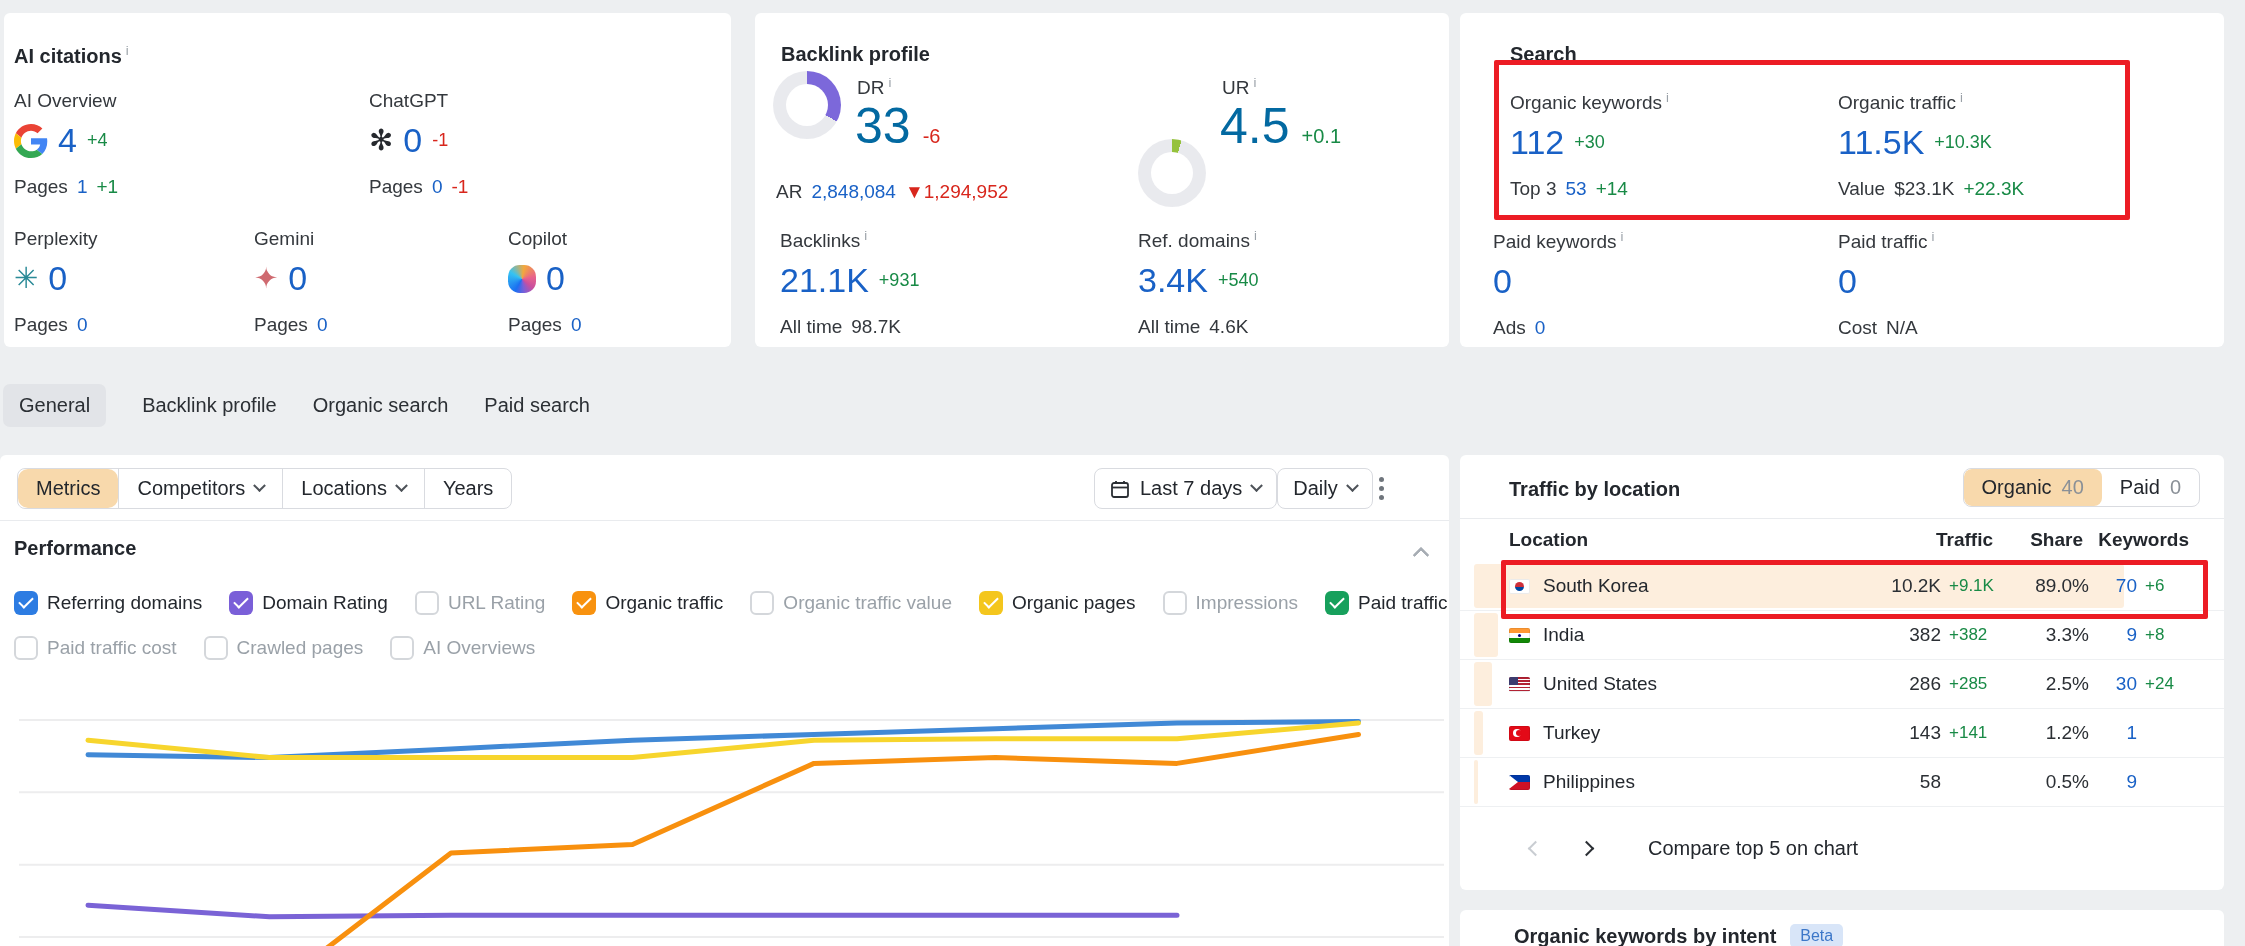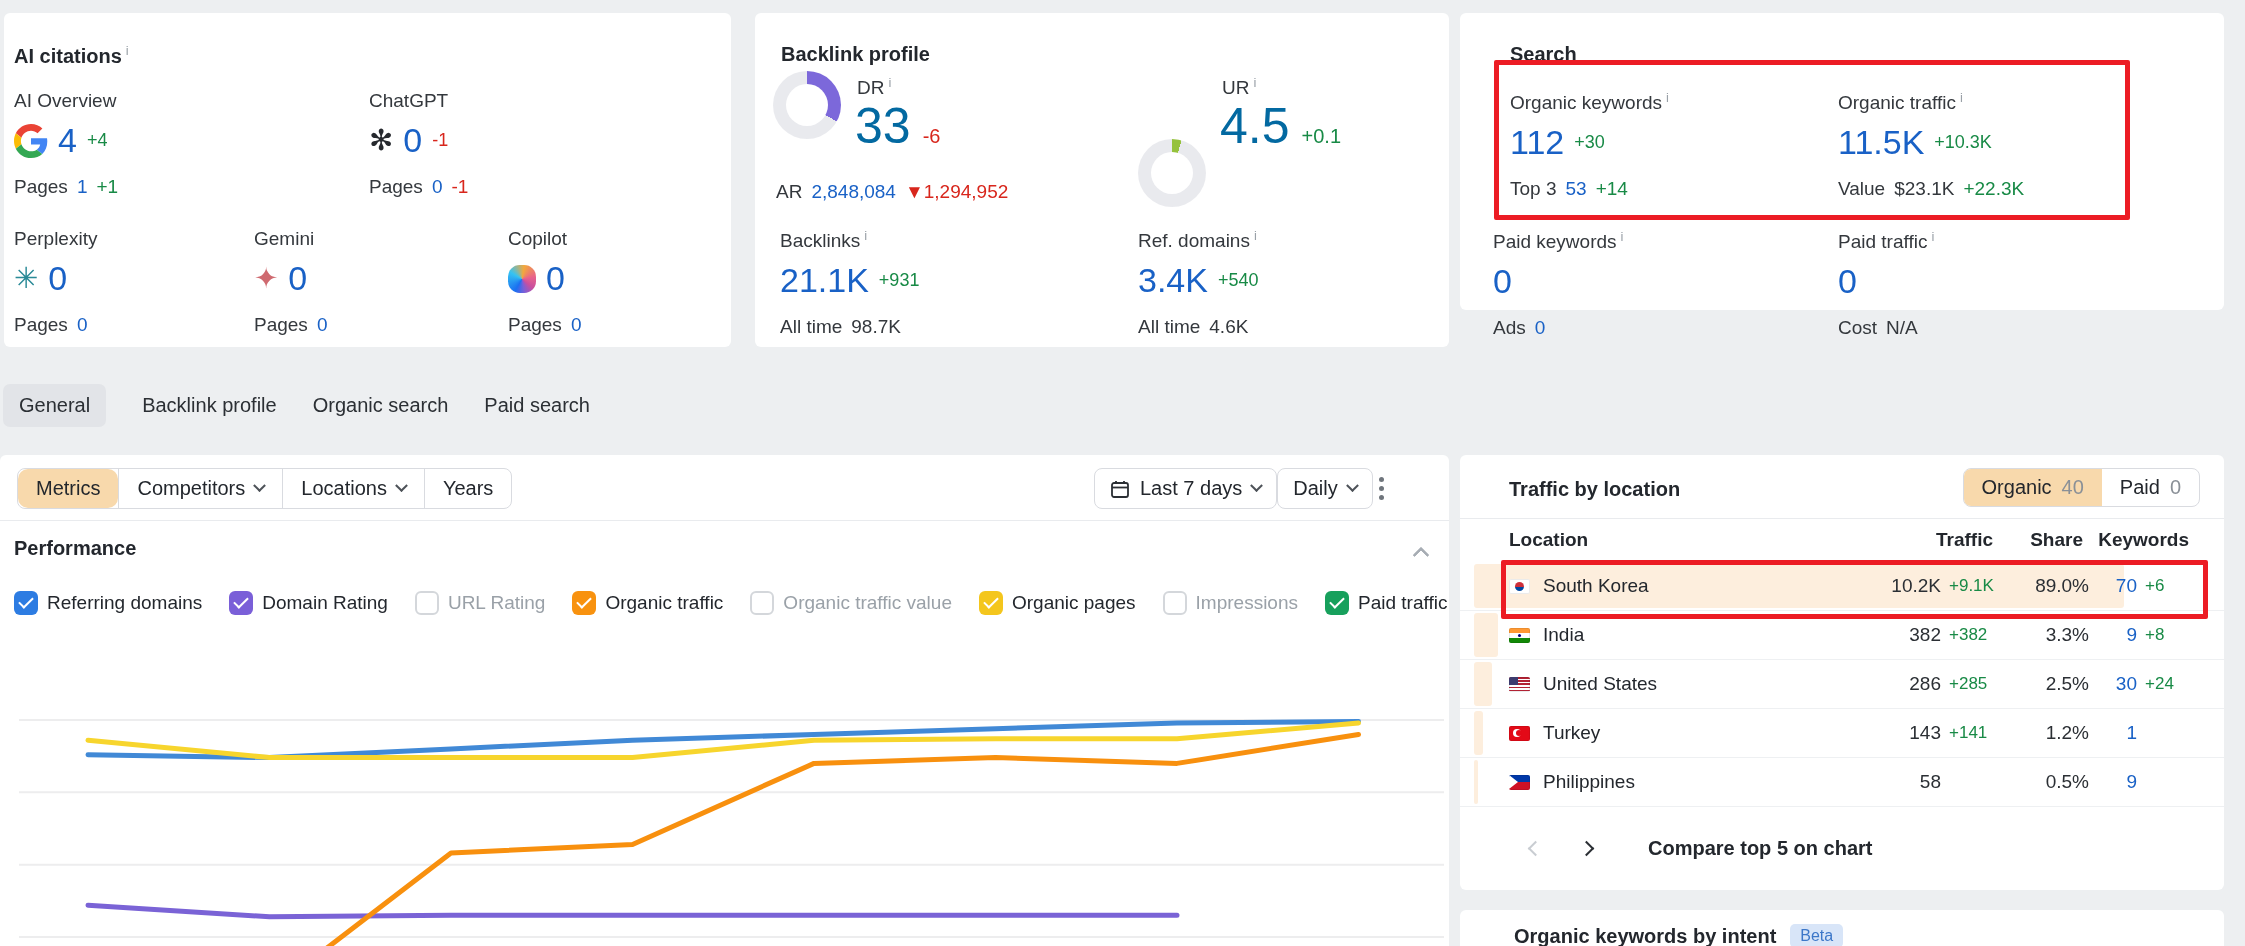--- a/index.html
+++ b/index.html
@@ -10,21 +10,21 @@
     font-family:"Liberation Sans", sans-serif;
     color:#23272d; font-size:19px;
   }
   .card { position:absolute; background:#fff; border-radius:6px; }
   .card-title { font-size:20px; font-weight:700; color:#23272d; }
   sup.info { color:#9aa1a8; font-size:13px; margin-left:4px; font-weight:400; }
 
   
   #card-ai    { left:4px;    top:13px; width:727px; height:334px; }
   #card-bl    { left:755px;  top:13px; width:694px; height:334px; }
-  #card-srch  { left:1460px; top:13px; width:764px; height:297px;padding-left:44px; }
+  #card-srch  { left:1460px; top:13px; width:764px; height:334px;padding-left:44px; }
   .abs { position:absolute; }
   .stat-label { font-size:19px; color:#34383d; white-space:nowrap; }
   .val-row { display:flex; align-items:center; gap:10px; margin-top:9px; }
   .big-blue { font-size:34px; color:#1961c6; }
   .delta { font-size:18px; white-space:nowrap; }
   .green { color:#188a46; } .red { color:#d8261c; }
   .blue { color:#1961c6; } .muted { color:#9aa1a8; }
   .sub-row { margin-top:16px; font-size:19px; color:#34383d; display:flex; gap:9px; align-items:baseline; white-space:nowrap; }
 
   .gicon { width:34px; height:34px; }
@@ -60,21 +60,21 @@
   .cb.on .box { border:none; background:var(--c,#2d7ce2); }
   .cb.on .box::after { content:""; position:absolute; left:8px; top:3px; width:6px; height:12px;
     border-right:2.6px solid #fff; border-bottom:2.6px solid #fff; transform:rotate(45deg); }
   .cb .cb-label { font-size:19px; color:#23272d; }
   .cb.off .cb-label { color:#9aa1a8; }
 
   
   #card-traffic { left:1460px; top:455px; width:764px; height:435px; }
   .toggle { position:absolute; right:24px; top:13px; display:flex; border:1px solid #d9dbe0; border-radius:8px; overflow:hidden; font-size:20px; }
   .toggle > div { padding:7px 18px; display:flex; gap:10px; align-items:center; cursor:pointer; }
-  .toggle .on { background:#f8d9ac; border-radius:0; }
+  .toggle .on { background:#f8d9ac; border-radius:8px; }
   .toggle .cnt { color:#8a9097; }
   .thead { position:absolute; left:49px; right:35px; top:74px; display:flex; font-weight:700; font-size:19px; }
   .thead .h-loc { flex:1; } .h-traffic { width:153px; text-align:right; } .h-share { width:90px; text-align:right; } .h-kw { width:106px; text-align:right; }
   #t-rows { position:absolute; left:0; right:0; top:107px; }
   .t-row { position:relative; height:49px; display:flex; align-items:center; padding:0 35px 0 49px; border-bottom:1px solid #eef0f2; cursor:pointer; }
   .share-bar { position:absolute; left:14px; top:2px; bottom:2px; background:#fdeedd; border-radius:3px; }
   .t-row > span { position:relative; }
   .c-loc { flex:1; display:flex; align-items:center; gap:13px; }
   .c-traffic { width:95px; text-align:right; color:#2b2f34; }
   .c-tdelta { width:58px; margin-left:8px; font-size:17px; }
@@ -359,20 +359,34 @@
       </label>
     <label class="cb off">
         <span class="box"></span>
         <span class="cb-label">Impressions</span>
       </label>
     <label class="cb on" style="--c: #17a05c;">
         <span class="box"></span>
         <span class="cb-label">Paid traffic</span>
       </label>
   </div>
+  <div class="abs cb-row" style="left:14px;top:181px;">
+    <label class="cb off">
+        <span class="box"></span>
+        <span class="cb-label">Paid traffic cost</span>
+      </label>
+    <label class="cb off">
+        <span class="box"></span>
+        <span class="cb-label">Crawled pages</span>
+      </label>
+    <label class="cb off">
+        <span class="box"></span>
+        <span class="cb-label">AI Overviews</span>
+      </label>
+  </div>
 
   <svg class="abs" id="perf-chart" style="left:19px;top:245px;" width="1425" height="246" viewBox="0 0 1425 246">
       <line x1="0" x2="1425" y1="237" y2="237" stroke="#ededee" stroke-width="2"></line>
       <line x1="0" x2="1425" y1="164.66666666666666" y2="164.66666666666666" stroke="#ededee" stroke-width="2"></line>
       <line x1="0" x2="1425" y1="92.33333333333331" y2="92.33333333333331" stroke="#ededee" stroke-width="2"></line>
       <line x1="0" x2="1425" y1="19.99999999999997" y2="19.99999999999997" stroke="#ededee" stroke-width="2"></line>
       <polyline points="69,54.72 250.5,57.613333333333316 432,48.93333333333331 613.5,40.25333333333333 795,34.46666666666664 976.5,28.67999999999998 1158,22.893333333333317 1339.5,21.44666666666666" fill="none" stroke="#4189d6" stroke-width="5" stroke-linejoin="round" stroke-linecap="round"></polyline>
       <polyline points="69,205.17333333333335 250.5,216.74666666666667 432,215.3 613.5,215.3 795,215.3 976.5,215.3 1158,215.3" fill="none" stroke="#7a63d6" stroke-width="5" stroke-linejoin="round" stroke-linecap="round"></polyline>
       <polyline points="69,40.25333333333333 250.5,57.613333333333316 432,57.613333333333316 613.5,57.613333333333316 795,40.25333333333333 976.5,38.80666666666664 1158,38.80666666666664 1339.5,22.893333333333317" fill="none" stroke="#f7d52d" stroke-width="5" stroke-linejoin="round" stroke-linecap="round"></polyline>
       <polyline points="250.5,291.97333333333336 432,153.09333333333333 613.5,144.41333333333333 795,63.39999999999998 976.5,57.613333333333316 1158,63.39999999999998 1339.5,34.46666666666664" fill="none" stroke="#f8900e" stroke-width="5" stroke-linejoin="round" stroke-linecap="round"></polyline>
@@ -469,21 +483,21 @@
       <span class="c-tdelta green"></span>
       <span class="c-share">0.5%</span>
       <span class="c-kw blue">9</span>
       <span class="c-kwd green"></span>
     </div>
   </div>
 
   <div class="t-foot">
     <span class="pg prev"></span>
     <span class="pg next"></span>
-    <span style="margin-left:16px;cursor:pointer;font-weight:bold;">Compare top 5 on chart</span>
+    <span style="margin-left:16px;cursor:pointer;">Compare top 5 on chart</span>
   </div>
 </div>
 
 <div class="card" id="card-intent">
   <div class="abs" style="left:54px;top:14px;display:flex;align-items:center;gap:14px;">
     <span class="card-title">Organic keywords by intent</span>
     <span class="beta">Beta</span>
   </div>
 </div>
 

